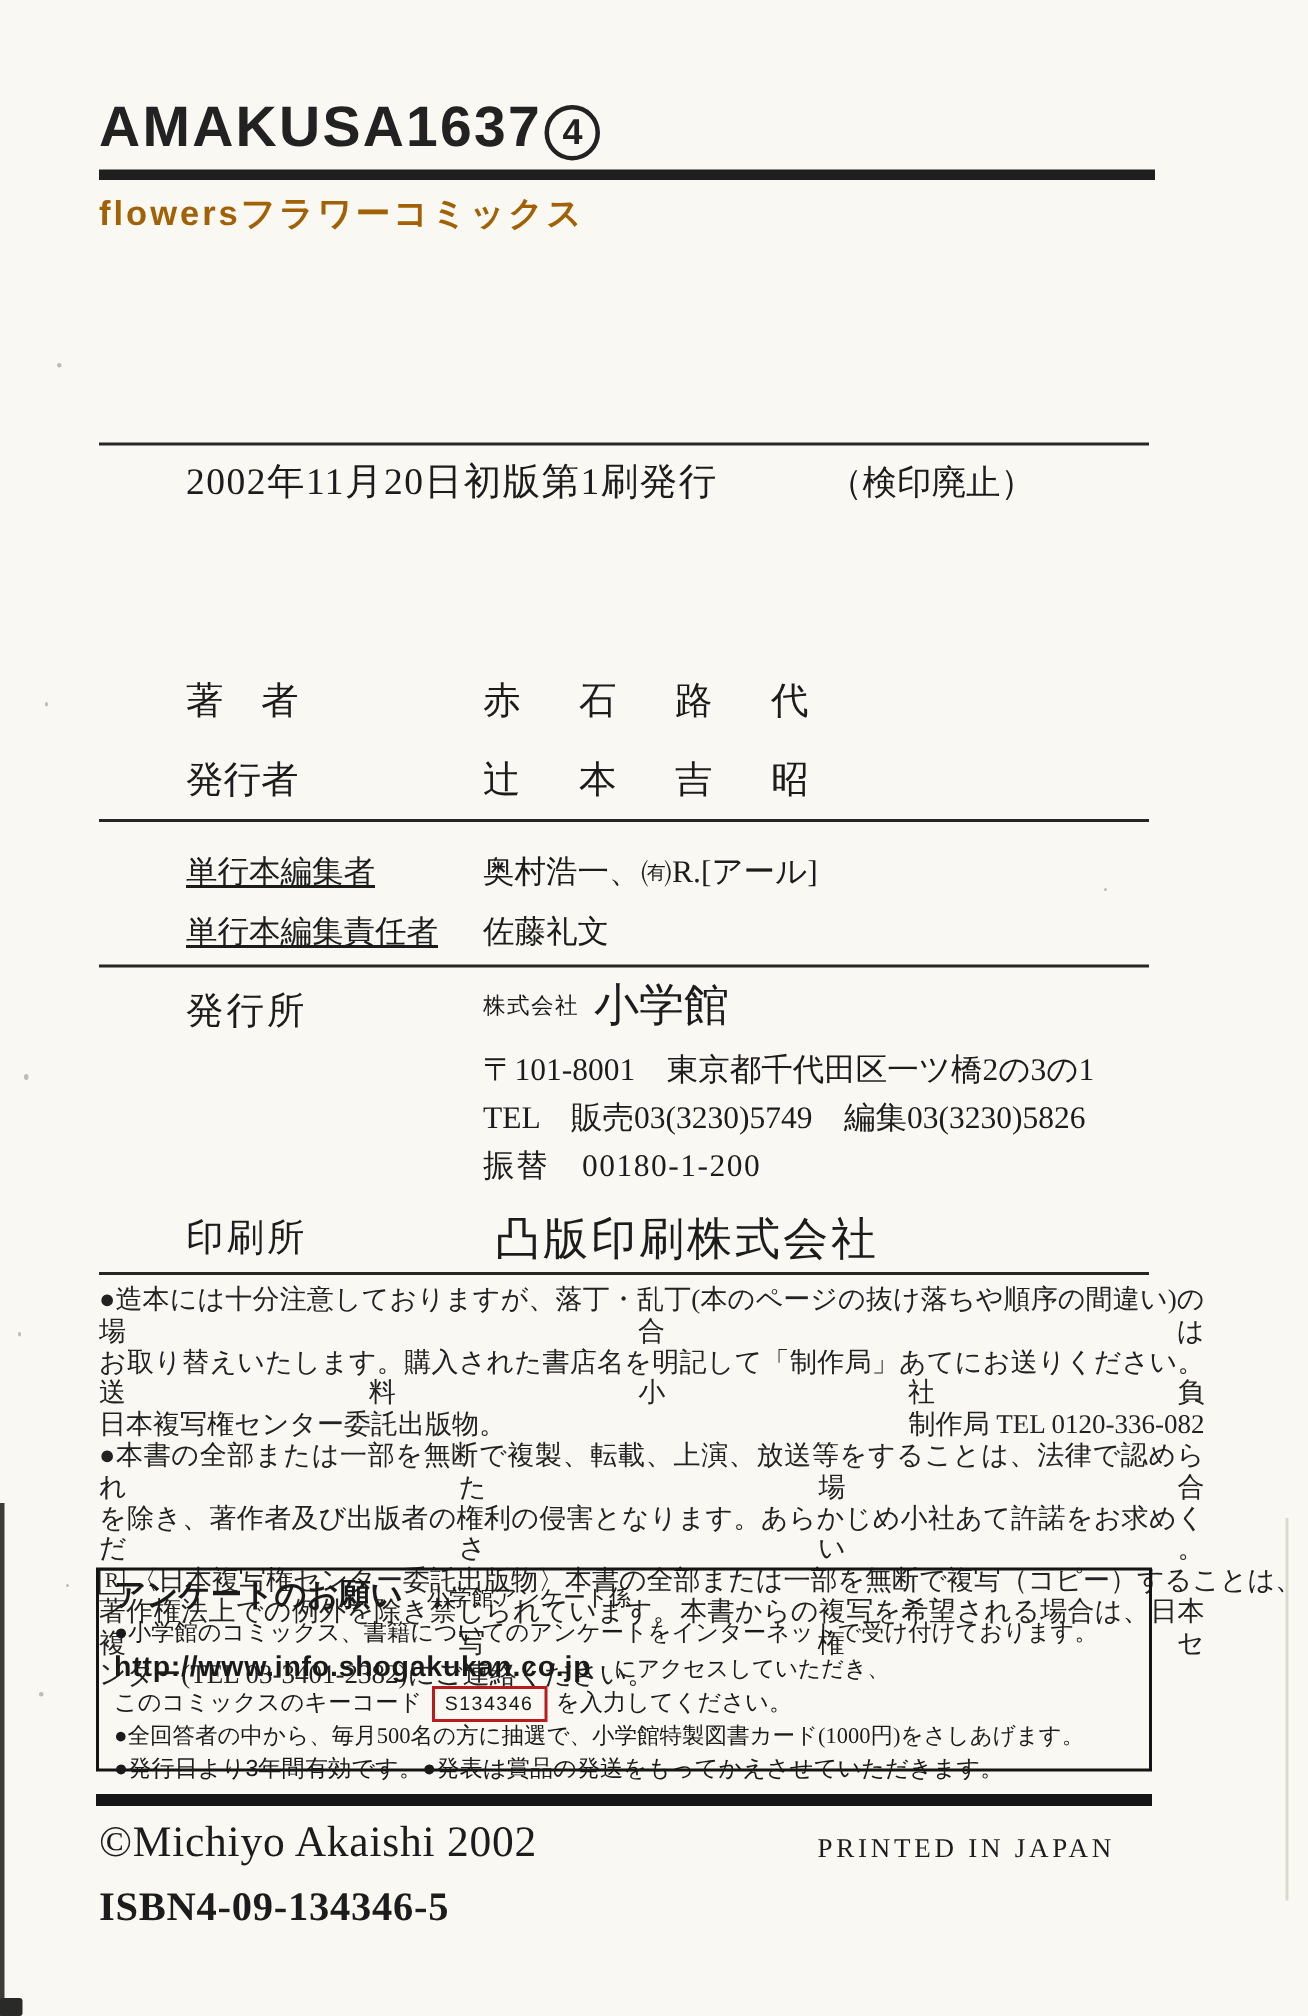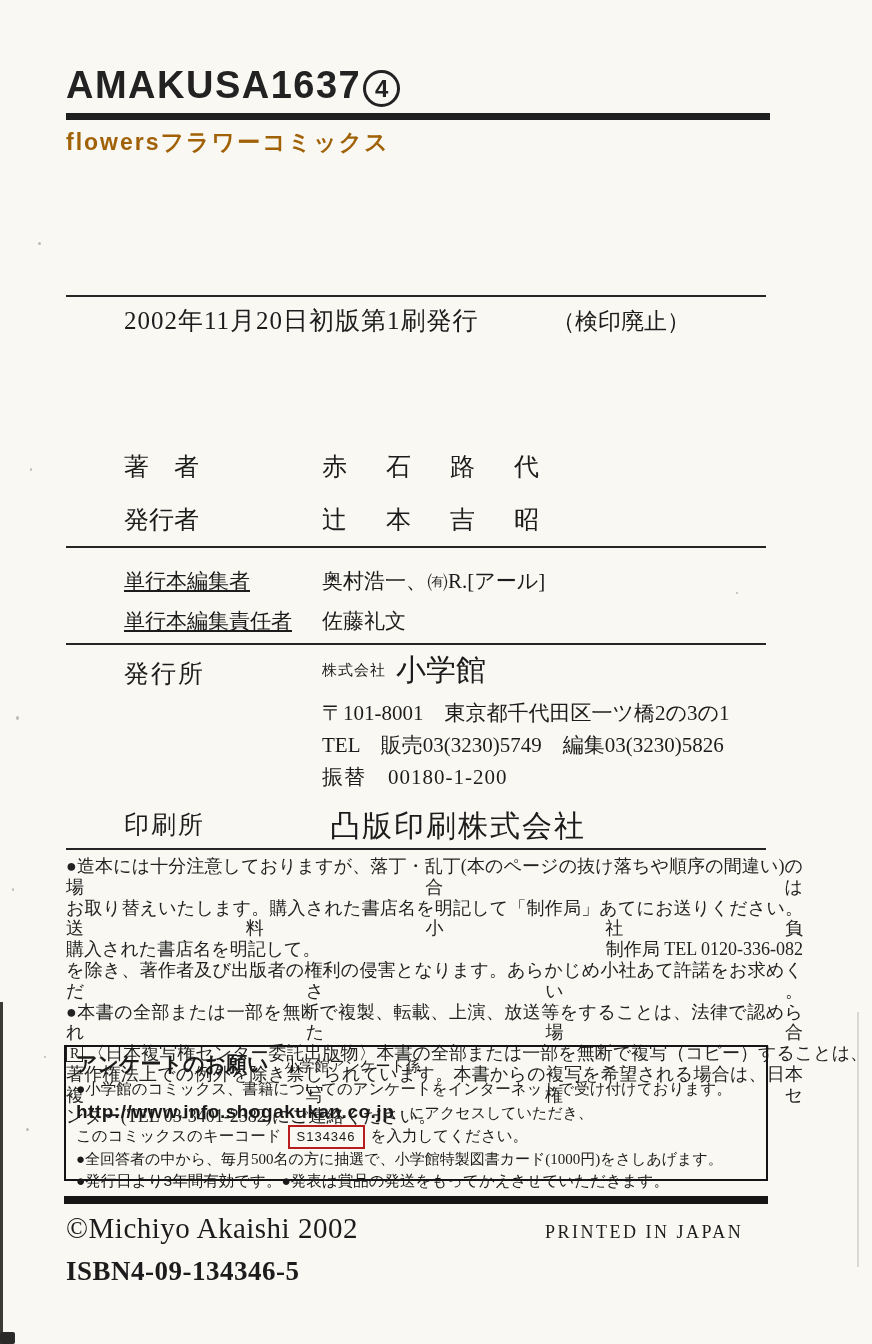--- a/index.html
+++ b/index.html
@@ -122,25 +122,25 @@
 
 <div class="abs printer-label">印刷所</div>
 <div class="abs printer-value">凸版印刷株式会社</div>
 
 <div class="abs rule rule-4"></div>
 
 <div class="abs notices">
   <div class="notice-line jl">●造本には十分注意しておりますが、落丁・乱丁(本のページの抜け落ちや順序の間違い)の場合は</div>
   <div class="notice-line jl">お取り替えいたします。購入された書店名を明記して「制作局」あてにお送りください。送料小社負</div>
   <div class="notice-line notice-split">
-    <span>購入された書店名を明記して。</span>
+    <span>日本複写権センター委託出版物。</span>
     <span>制作局 TEL  0120-336-082</span>
   </div>
+  <div class="notice-line jl">●本書の全部または一部を無断で複製、転載、上演、放送等をすることは、法律で認められた場合</div>
   <div class="notice-line jl">を除き、著作者及び出版者の権利の侵害となります。あらかじめ小社あて許諾をお求めください。</div>
-  <div class="notice-line jl">●本書の全部または一部を無断で複製、転載、上演、放送等をすることは、法律で認められた場合</div>
   <div class="notice-line"><span class="rmark">R</span><span>〈日本複写権センター委託出版物〉本書の全部または一部を無断で複写（コピー）することは、</span></div>
   <div class="notice-line jl">著作権法上での例外を除き禁じられています。本書からの複写を希望される場合は、日本複写権セ</div>
   <div class="notice-line">ンター(TEL 03-3401-2382)にご連絡ください。</div>
 </div>
 
 <div class="abs survey-box">
   <div class="survey-title-row"><span class="survey-title">アンケートのお願い</span><span class="survey-subtitle">小学館アンケート係</span></div>
   <div class="survey-l1">●小学館のコミックス、書籍についてのアンケートをインターネットで受け付けております。</div>
   <div class="survey-url-row"><span class="survey-url">http://www.info.shogakukan.co.jp</span><span class="survey-url-suffix">にアクセスしていただき、</span></div>
   <div class="survey-key-row"><span>このコミックスのキーコード</span><span class="keycode-box">S134346</span><span>を入力してください。</span></div>

